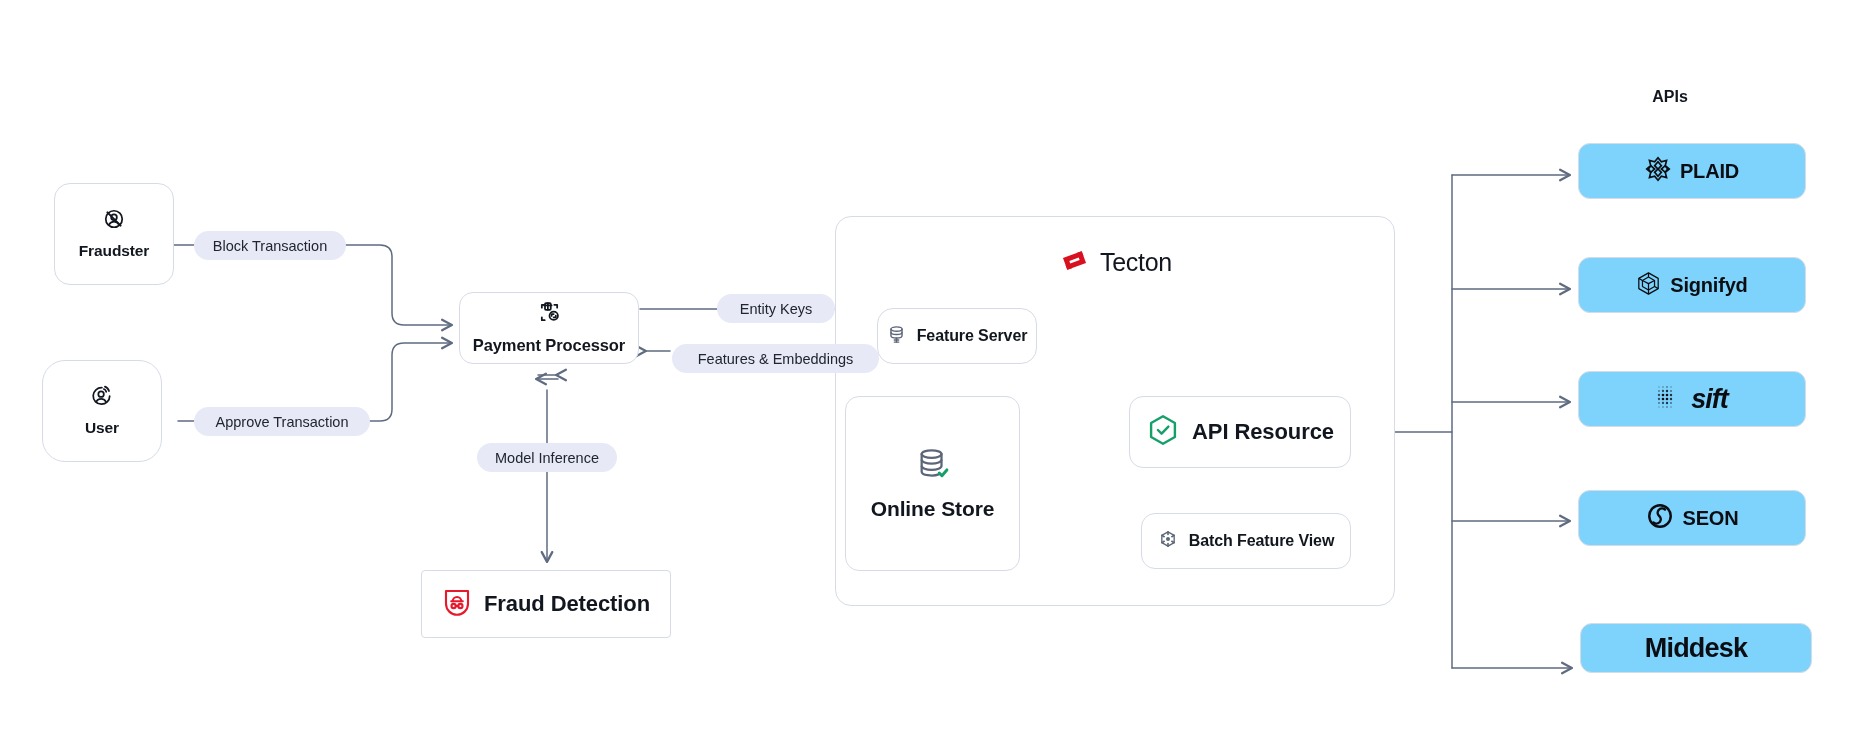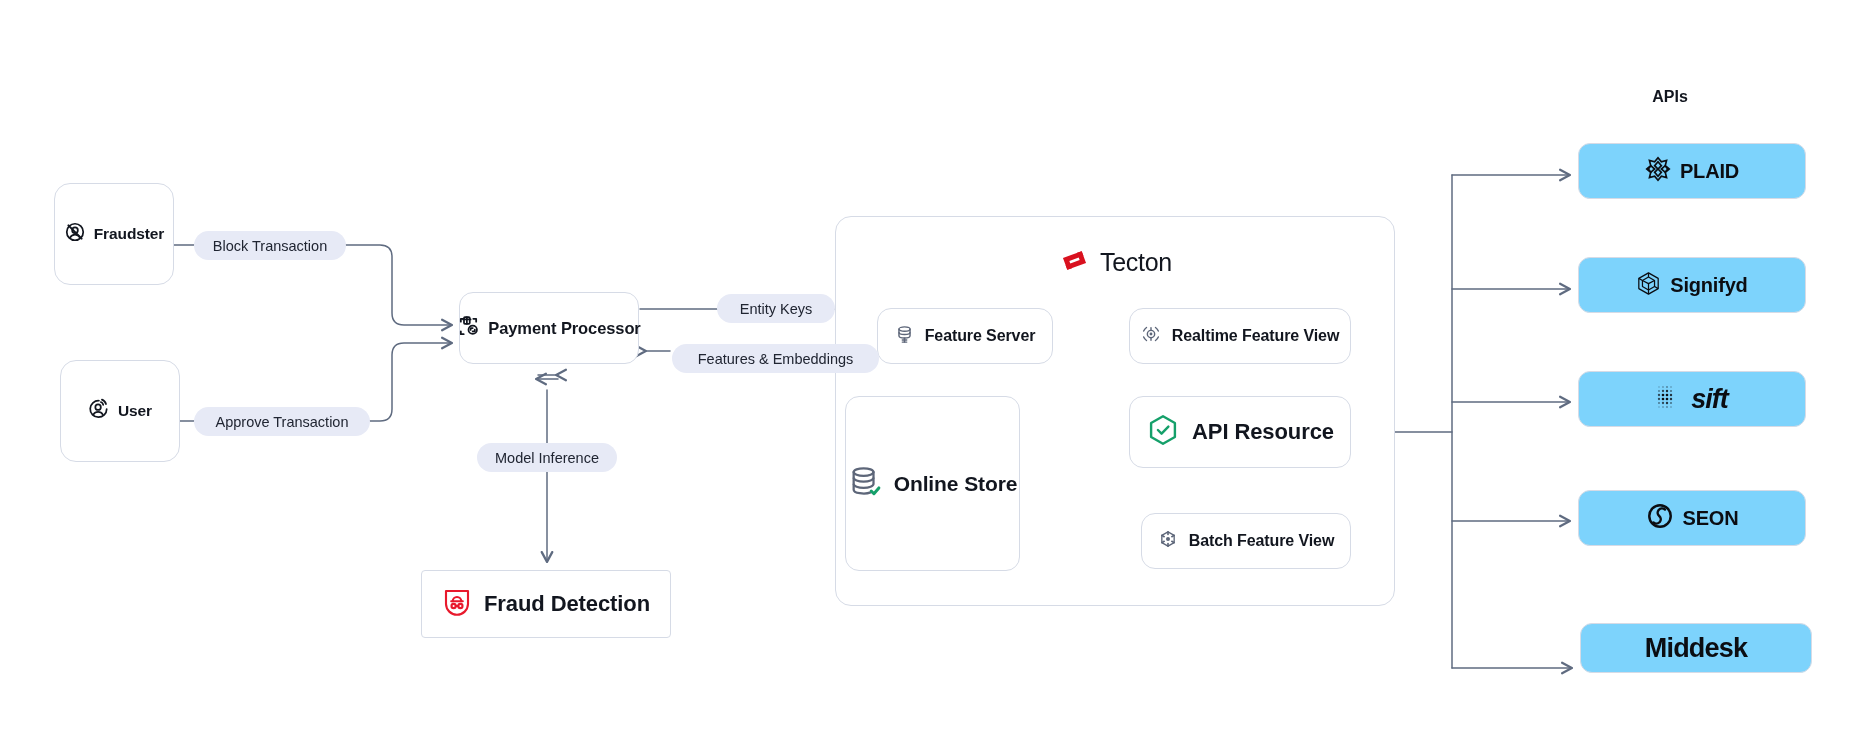--- a/index.html
+++ b/index.html
@@ -16,21 +16,21 @@
   .node {
     position: absolute;
     background: #ffffff;
     border: 1.4px solid #d6dbe6;
     border-radius: 14px;
     display: flex;
     align-items: center;
     justify-content: center;
     z-index: 3;
   }
-  .node.col { flex-direction: row; gap: 8px; text-align: center; }
+  .node.col { flex-direction: column; gap: 8px; text-align: center; }
   .node .lbl { color: #12161f; font-weight: 700; letter-spacing: -0.1px; white-space: nowrap; }
 
   
   .actor { width: 120px; height: 102px; border-radius: 16px; }
   .actor .lbl { font-size: 15.5px; }
 
   
   #payment-processor { left: 459px; top: 292px; width: 180px; height: 72px; border-radius: 14px; }
   #payment-processor .lbl { font-size: 16.5px; }
 
@@ -42,21 +42,21 @@
   #tecton-panel {
     position: absolute; left: 835px; top: 216px; width: 560px; height: 390px;
     border: 1.4px solid #d6dbe6; border-radius: 16px; background: #fff; z-index: 1;
   }
   #tecton-brand {
     position: absolute; left: 1060px; top: 246px; z-index: 4;
     display: flex; align-items: center; gap: 11px;
   }
   #tecton-brand .lbl { font-size: 25px; font-weight: 400; color: #12161f; letter-spacing: -0.3px; }
 
-  #feature-server { left: 877px; top: 308px; width: 176px; height: 56px; gap: 11px; }
+  #feature-server { left: 877px; top: 308px; width: 160px; height: 56px; gap: 11px; border-radius: 16px; }
   #feature-server .lbl { font-size: 16px; }
   #realtime-feature-view { left: 1129px; top: 308px; width: 222px; height: 56px; gap: 11px; }
   #realtime-feature-view .lbl { font-size: 16px; }
   #online-store { left: 845px; top: 396px; width: 175px; height: 175px; border-radius: 14px; gap: 12px; }
   #online-store .lbl { font-size: 21px; }
   #api-resource { left: 1129px; top: 396px; width: 222px; height: 72px; gap: 12px; }
   #api-resource .lbl { font-size: 22px; }
   #batch-feature-view { left: 1141px; top: 513px; width: 210px; height: 56px; gap: 11px; }
   #batch-feature-view .lbl { font-size: 16px; }
 
@@ -157,21 +157,21 @@
       <svg width="22" height="22" viewBox="0 0 24 24" fill="none" stroke="#12161f" stroke-width="1.9" stroke-linecap="round" stroke-linejoin="round">
         <circle cx="12" cy="12" r="9"></circle>
         <circle cx="12" cy="10" r="3.1"></circle>
         <path d="M6.6,18.2 a6 6 0 0 1 10.8,0"></path>
         <path d="M4.8,4.8 L19.2,19.2" stroke-width="2.2"></path>
       </svg>
     </span>
     <span class="lbl">Fraudster</span>
   </div>
 
-  <div class="node col actor" id="user" style="left:60px; top:360px;">
+  <div class="node col actor" id="user" style="left:42px; top:360px;border-radius:23px;">
     <span class="ic">
       <svg width="22" height="22" viewBox="0 0 24 24" fill="none" stroke="#12161f" stroke-width="1.9" stroke-linecap="round" stroke-linejoin="round">
         <path d="M20.4,12 a9,9 0 1 1 -8.4,-9"></path>
         <circle cx="11" cy="10" r="3"></circle>
         <path d="M5.8,18.2 a6 6 0 0 1 10.4,0"></path>
         <path d="M16.6,7.4 a4.2,4.2 0 0 0 -2.6,-3"></path>
         <path d="M19.6,6.6 a7,7 0 0 0 -4.4,-4.9"></path>
       </svg>
     </span>
     <span class="lbl">User</span>
@@ -235,35 +235,20 @@
         <path d="M5,5.2 v4 a7,2.8 0 0 0 14,0 v-4"></path>
         <path d="M5,9.6 v4 a7,2.8 0 0 0 14,0 v-4"></path>
         <path d="M12,16.6 v5"></path>
         <path d="M9.2,19 h5.6"></path>
         <path d="M9.2,21.6 h5.6"></path>
       </svg>
     </span>
     <span class="lbl">Feature Server</span>
   </div>
 
-  <div class="node" id="realtime-feature-view">
-    <span class="ic">
-      <svg width="20" height="20" viewBox="0 0 24 24" fill="none" stroke="#5d6679" stroke-width="1.7" stroke-linecap="round" stroke-linejoin="round">
-        <circle cx="12" cy="12" r="4.4"></circle>
-        <circle cx="12" cy="12" r="1.7" fill="#5d6679" stroke="none"></circle>
-        <path d="M12,7.6 L12,4.4"></path>
-        <path d="M12,16.4 L12,19.6"></path>
-        <path d="M3.2,8.4 a9.6,9.6 0 0 1 3.4,-4.2"></path>
-        <path d="M20.8,8.4 a9.6,9.6 0 0 0 -3.4,-4.2"></path>
-        <path d="M3.2,15.6 a9.6,9.6 0 0 0 3.4,4.2"></path>
-        <path d="M20.8,15.6 a9.6,9.6 0 0 1 -3.4,4.2"></path>
-      </svg>
-    </span>
-    <span class="lbl">Realtime Feature View</span>
-  </div>
 
   <div class="node col" id="online-store">
     <span class="ic">
       <svg width="34" height="34" viewBox="0 0 24 24" fill="none" stroke="#5d6679" stroke-width="1.6" stroke-linecap="round" stroke-linejoin="round">
         <ellipse cx="11" cy="5" rx="7" ry="2.7"></ellipse>
         <path d="M4,5 v4 a7,2.7 0 0 0 14,0 v-4"></path>
         <path d="M4,9.4 v4 a7,2.7 0 0 0 14,0 v-4"></path>
         <path d="M4,13.8 v3.6 a7,2.7 0 0 0 12,1.9"></path>
         <path d="M16.4,18.4 l1.9,1.9 l3.5,-4.1" stroke="#15a06a" stroke-width="2.1"></path>
       </svg>

